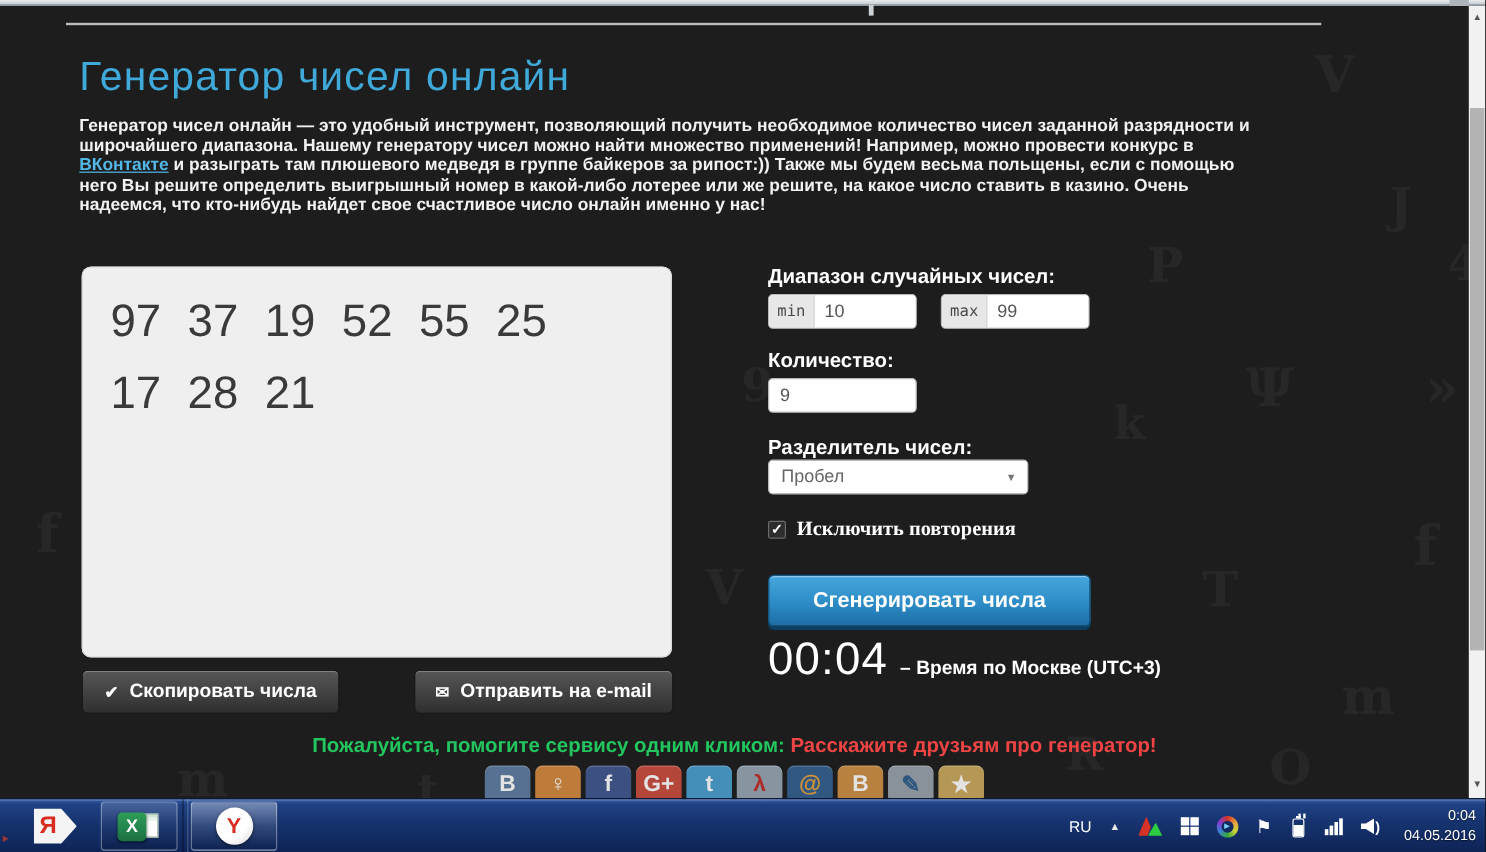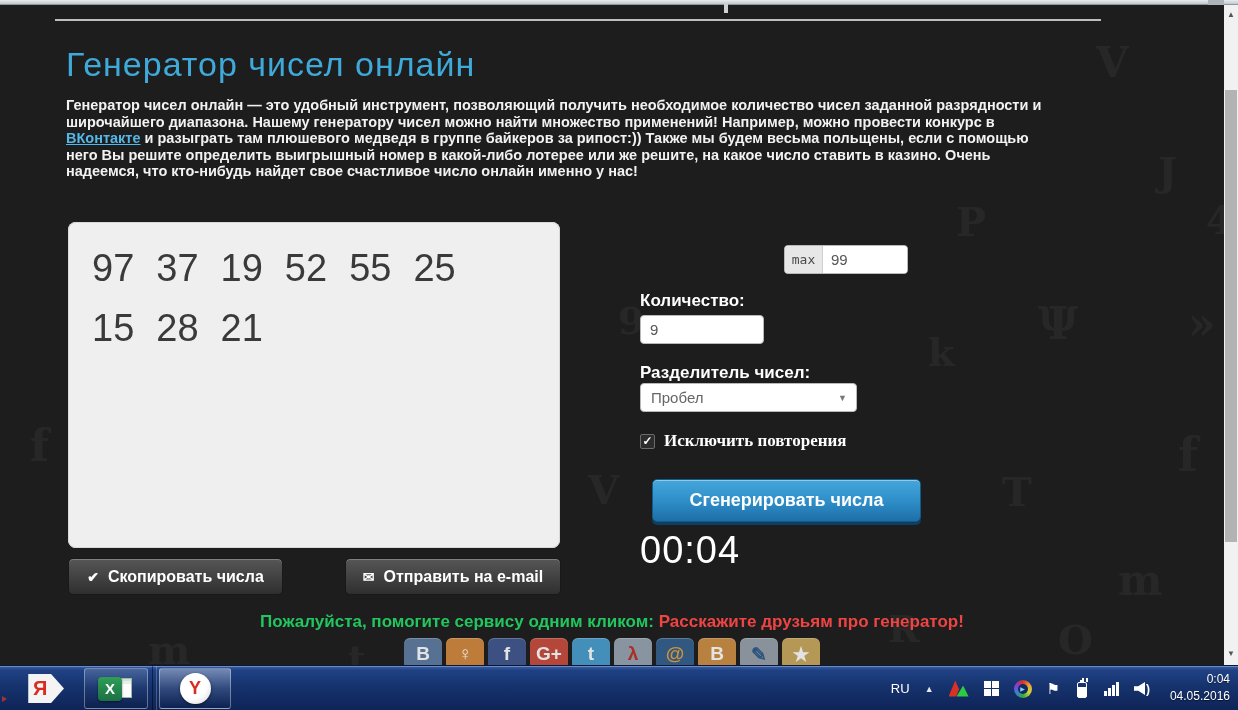--- a/index.html
+++ b/index.html
@@ -56,21 +56,21 @@
     border:1px solid #b9b9b9; border-radius:4px; display:flex; align-items:center; cursor:pointer; }
   .select-box .val { padding-left:10px; font-size:15px; color:#666; flex:1; }
   .select-box .arr { font-size:9px; color:#777; padding-right:9px; }
   .chk-row { position:absolute; left:640px; top:426px; display:flex; align-items:center; gap:9px; cursor:pointer; }
   .chk { width:15px; height:15px; background:#2d2d2d; border:1px solid #6b6b6b; border-radius:2px;
     color:#fff; font-size:12px; line-height:13px; text-align:center; font-weight:700; }
   .gen-btn { position:absolute; left:640px; top:474px; width:269px; height:43px; border-radius:5px;
     background:linear-gradient(180deg,#45a6dd 0%,#2d8cc6 55%,#1e6ea7 100%);
     border:1px solid #135a86; box-shadow:0 3px 0 #0d3f63, inset 0 1px 0 rgba(255,255,255,.4);
     color:#fff; font-size:18px; font-weight:700; display:flex; align-items:center; justify-content:center;
-    cursor:pointer;margin-left:12px; }
+    cursor:pointer; }
   .clock-row { position:absolute; left:640px; top:524px; display:flex; align-items:baseline; gap:10px; color:#fff; }
   .clock-time { font-size:38px; font-weight:400; letter-spacing:1px; }
   .clock-note { font-size:16px; font-weight:700; }
 
   
   .share-line { position:absolute; left:0; top:607px; width:1224px; text-align:center;
     font-size:17px; font-weight:700; }
   .share-line .p1 { color:#22c55e; }
   .share-line .p2 { color:#ef4444; }
   .social-row { position:absolute; left:0; top:633px; width:1224px; display:flex;
@@ -170,32 +170,37 @@
       <span style="left: 250px; top: 470px; font-size: 40px;">J</span>
     </div>
 
   <div class="content">
     <div class="divider"></div>
 
     <h1 class="page-title">Генератор чисел онлайн</h1>
 
     <p class="intro"><span>Генератор чисел онлайн — это удобный инструмент, позволяющий получить необходимое количество чисел заданной разрядности и широчайшего диапазона. Нашему генератору чисел можно найти множество применений! Например, можно провести конкурс в </span><a>ВКонтакте</a><span> и разыграть там плюшевого медведя в группе байкеров за рипост:)) Также мы будем весьма польщены, если с помощью него Вы решите определить выигрышный номер в какой-либо лотерее или же решите, на какое число ставить в казино. Очень надеемся, что кто-нибудь найдет свое счастливое число онлайн именно у нас!</span></p>
 
-    <div class="panel" id="numbers"><span class="num">97</span><span class="num">37</span><span class="num">19</span><span class="num">52</span><span class="num">55</span><span class="num">25</span><span class="num">15</span><span class="num">28</span><span class="num">21</span></div>
+    <div class="panel" id="numbers"><span class="num">97</span><span class="num">37</span><span class="num">19</span><span class="num">52</span><span class="num">55</span><span class="num">25</span><span class="num">17</span><span class="num">28</span><span class="num">21</span></div>
 
     <div class="dark-btn" id="copy-btn">
       <span class="ic">✔</span>
       <span>Скопировать числа</span>
     </div>
     <div class="dark-btn" id="email-btn">
       <span class="ic">✉</span>
       <span>Отправить на e-mail</span>
     </div>
 
-
+    <div class="flabel" style="top:216px;">Диапазон случайных чисел:</div>
+
+    <div class="in-group" style="left:640px; top:240px;">
+      <div class="in-prefix">min</div>
+      <input value="10" style="">
+    </div>
     <div class="in-group" style="left:784px; top:240px;justify-content:space-between;">
       <div class="in-prefix">max</div>
       <input value="99" style="">
     </div>
 
     <div class="flabel" style="top:286px;">Количество:</div>
     <input class="plain-input" style="top: 310px;" value="9">
 
     <div class="flabel" style="top:358px;">Разделитель чисел:</div>
     <div class="select-box">
@@ -205,20 +210,21 @@
 
     <div class="chk-row">
       <div class="chk">✓</div>
       <div class="flabel" style="position:static;font-family:Liberation Serif, serif;">Исключить повторения</div>
     </div>
 
     <div class="gen-btn">Сгенерировать числа</div>
 
     <div class="clock-row">
       <span class="clock-time">00:04</span>
+      <span class="clock-note">– Время по Москве (UTC+3)</span>
     </div>
 
     <div class="share-line">
       <span class="p1">Пожалуйста, помогите сервису одним кликом:</span>
       <span class="p2"> </span>
       <span class="p2">Расскажите друзьям про генератор!</span>
     </div>
     <div class="social-row" id="social">
         <div class="sic" style="background: rgb(94, 125, 161); color: rgb(255, 255, 255);">В</div>
         <div class="sic" style="background: rgb(213, 138, 62); color: rgb(255, 255, 255);">♀</div>

